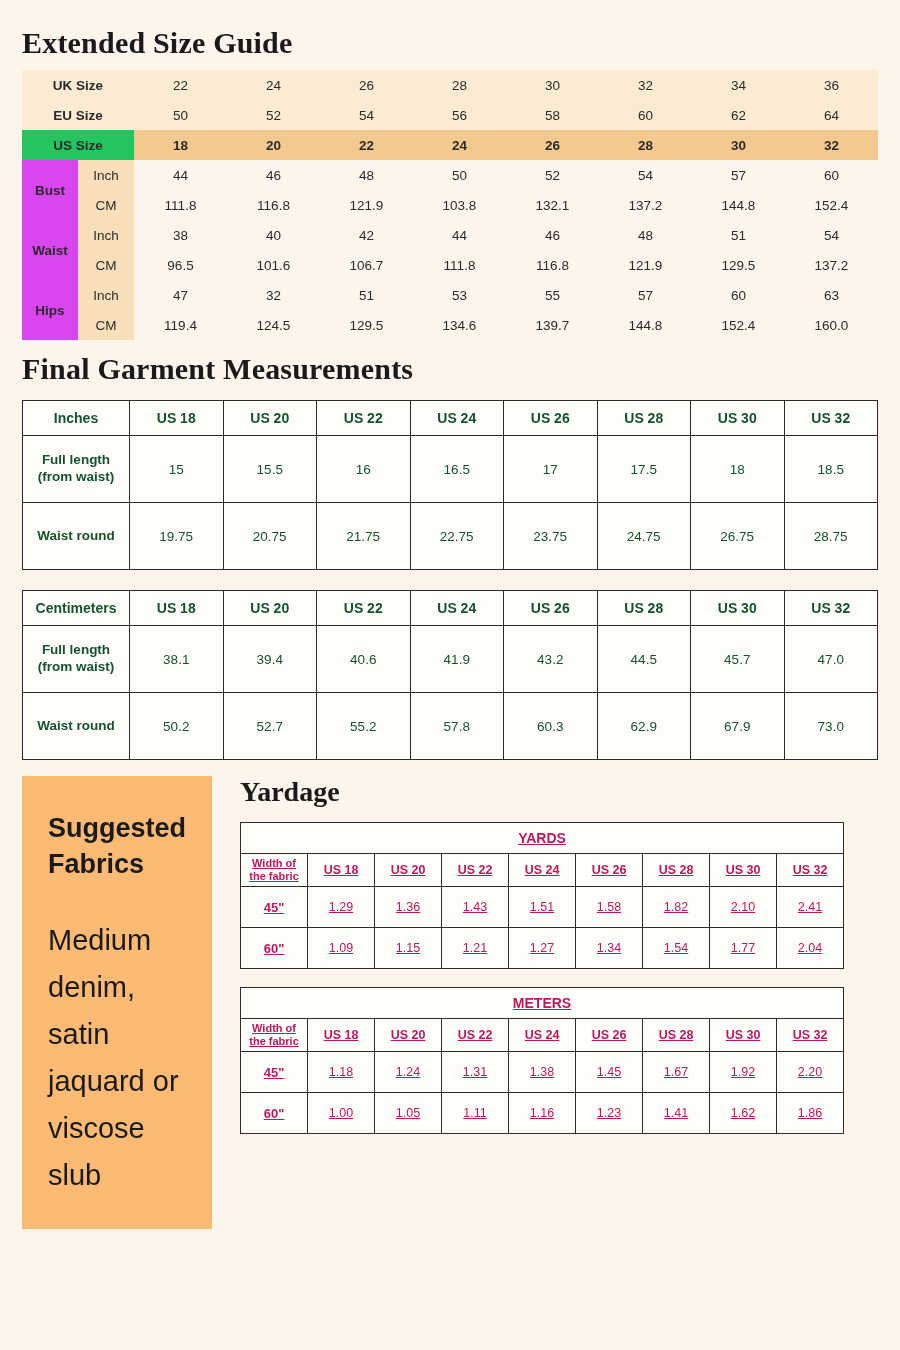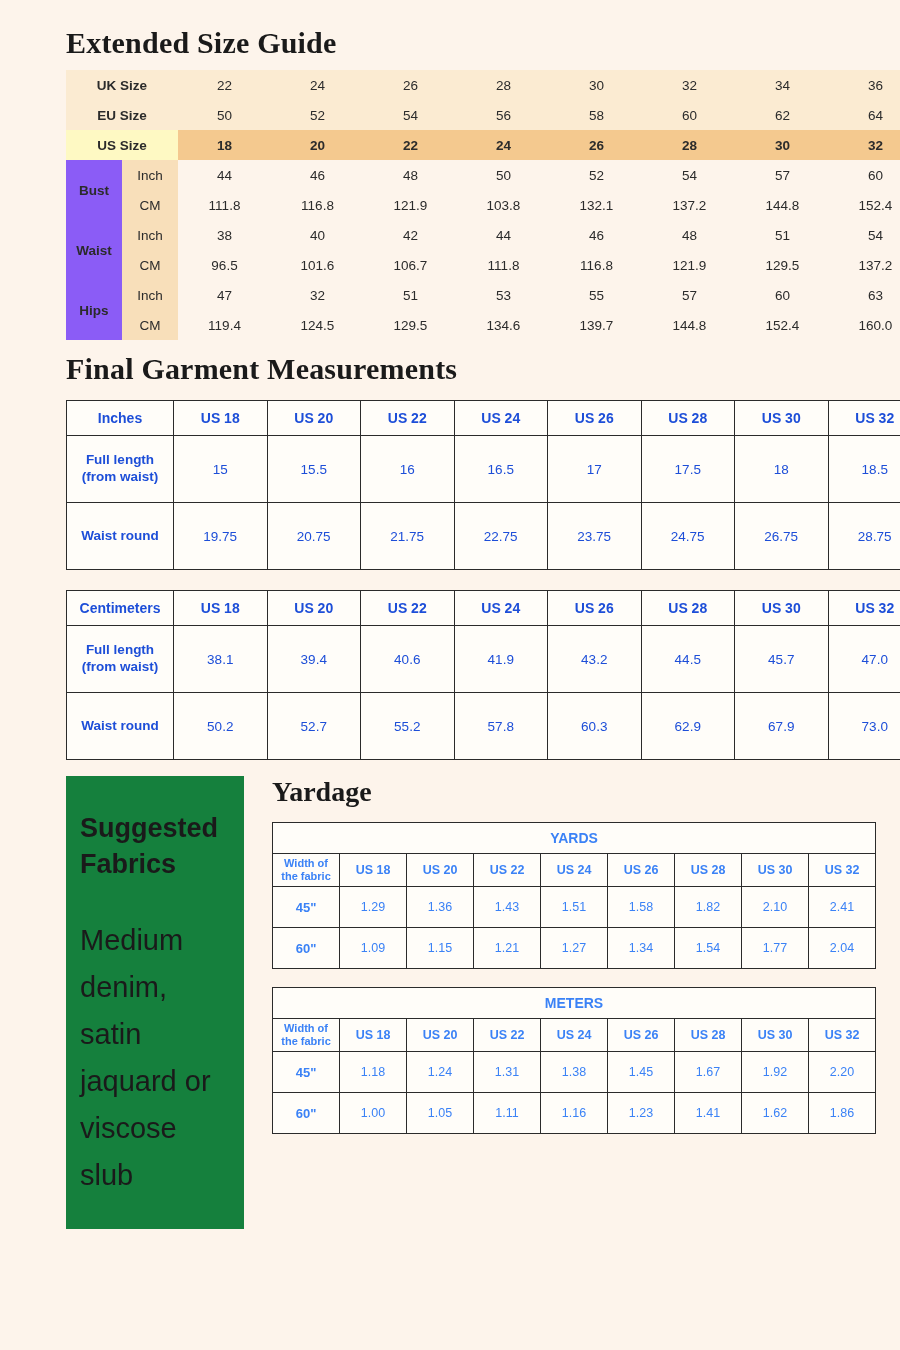--- a/index.html
+++ b/index.html
@@ -13,21 +13,20 @@
     font-family: "Liberation Sans", sans-serif;
     color: #1a1a1a;
     overflow: hidden;
   }
   .page {
     position: relative;
     width: 731px;
     height: 1350px;
     box-sizing: border-box;
     padding: 0 22px;
-    margin-left: 44px;
   }
 
   h1.title {
     font-family: "Liberation Serif", serif;
     font-weight: bold;
     font-size: 30px;
     margin: 0;
     letter-spacing: 0.2px;
   }
   .title-extended { padding-top: 26px; padding-bottom: 10px; }
@@ -48,23 +47,23 @@
     border: none;
   }
   .sg-label {
     width: 110px;
     font-weight: bold;
     font-size: 13.5px;
     text-align: center;
   }
   .row-uk td, .row-eu td { background: #FBEBD2; }
   .row-us td { background: #F4C98F; font-weight: bold; }
-  .row-us .sg-label { background: #fef9c3; }
+  .row-us .sg-label { background: #22c55e; }
   .grp-label {
-    background: #8b5cf6;
+    background: #d946ef;
     font-weight: bold;
     font-size: 15px;
     text-align: center;
     vertical-align: middle;
   }
   .sub-cell {
     background: #F8DFBA;
     font-size: 12.5px;
     text-align: center;
   }
@@ -75,21 +74,21 @@
   table.gm {
     border-collapse: collapse;
     width: 856px;
     table-layout: fixed;
     background: #FFFDF9;
   }
   table.gm th, table.gm td {
     border: 1px solid #2b2b2b;
     text-align: center;
     font-size: 13.5px;
-    color: #1d4ed8;
+    color: #14532d;
   }
   table.gm th {
     font-weight: bold;
     font-size: 14px;
     height: 32px;
   }
   table.gm td { height: 64px; }
   table.gm .rowhead {
     font-weight: bold;
     font-size: 13.5px;
@@ -99,23 +98,23 @@
   .gm-gap { height: 20px; }
 
   
   .bottom {
     display: flex;
     gap: 28px;
     margin-top: 16px;
   }
   .fabric-box {
     width: 228px;
-    background: #15803d;
+    background: #fdba74;
     box-sizing: border-box;
-    padding: 34px 26px 30px 14px;
+    padding: 34px 26px 30px 26px;
   }
   .fabric-title {
     font-size: 27px;
     font-weight: bold;
     line-height: 1.35;
     color: #1a1a1a;
     margin: 0 0 34px 0;
   }
   .fabric-body {
     font-size: 29px;
@@ -132,22 +131,23 @@
   table.yard {
     border-collapse: collapse;
     width: 604px;
     table-layout: fixed;
     background: #FFFDF9;
   }
   table.yard th, table.yard td {
     border: 1px solid #2b2b2b;
     text-align: center;
     font-size: 12.5px;
-    color: #3b82f6;
+    color: #be185d;
     height: 30px;
+    text-decoration: underline;
   }
   table.yard .cap {
     font-weight: bold;
     font-size: 14px;
     height: 28px;
   }
   table.yard .hdr { font-weight: bold; font-size: 12.5px; }
   table.yard .wlab {
     font-weight: bold;
     font-size: 11px;

